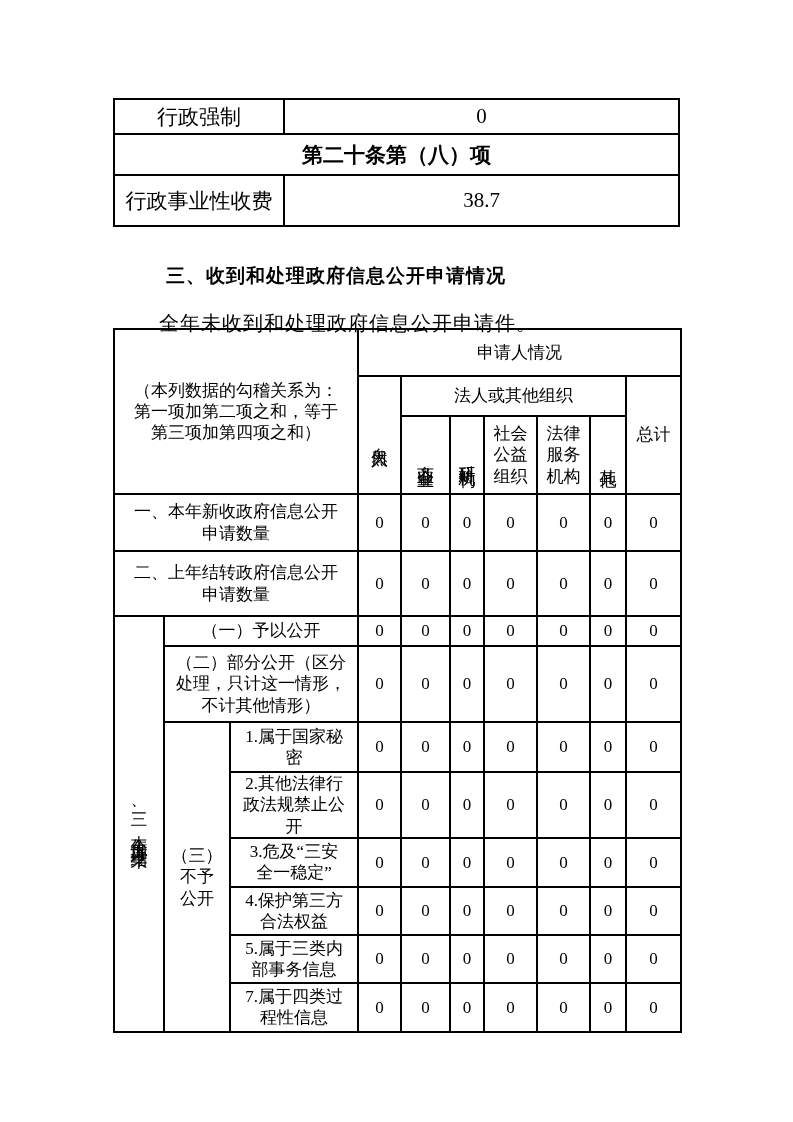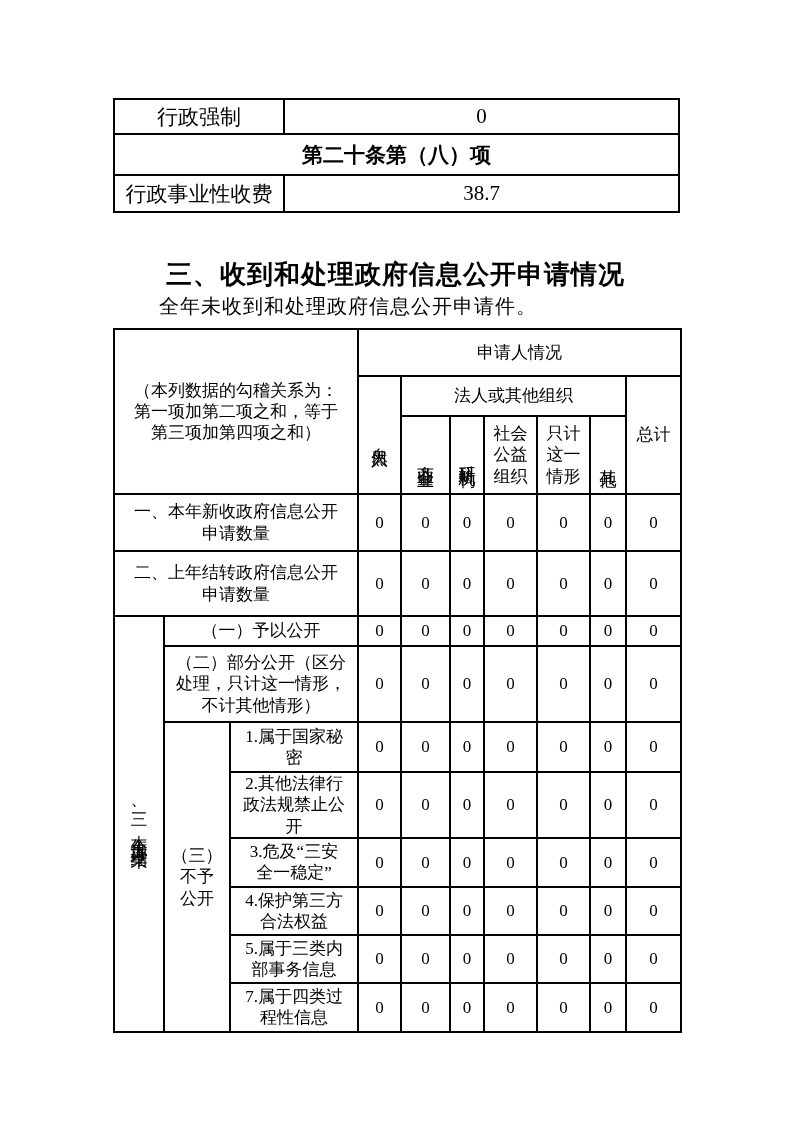--- a/index.html
+++ b/index.html
@@ -12,26 +12,26 @@
   table { border-collapse:collapse; table-layout:fixed; }
   td { border:2px solid #000; text-align:center; vertical-align:middle; padding:0 2px; overflow:hidden; }
 
   
   .fee-table { position:absolute; left:113px; top:98px; width:565px; }
   .fee-table td { font-size:21px; }
   .fee-table .bold { font-weight:bold; font-family:Liberation Mono, monospace; }
 
   
   .heading {
-    position:absolute; left:166px; top:257px; margin:0;
+    position:absolute; left:166px; top:263px; margin:0;
     font-family:"Liberation Sans","DejaVu Sans",sans-serif;
-    font-size:26px; font-weight:bold; letter-spacing:1px;
+    font-size:19px; font-weight:bold; letter-spacing:1px;
   }
   .intro {
-    position:absolute; left:159px; top:293px; margin:0;
+    position:absolute; left:159px; top:310px; margin:0;
     font-size:20px; letter-spacing:1px;
   }
 
   
   .app-table { position:absolute; left:113px; top:328px; width:567px; }
   .app-table td { font-size:17px; line-height:1.25; }
   .pre { white-space:pre-line; }
   .note { font-size:16.5px; white-space:pre-line; line-height:1.35; }
   .vert span {
     writing-mode:vertical-lr; text-orientation:upright;
@@ -55,21 +55,21 @@
         <col style="width:395px">
       </colgroup>
     <tbody>
         <tr style="height:35px">
       <td>行政强制</td>
       <td>0</td>
     </tr>
     <tr style="height:41px">
       <td colspan="2" class="bold">第二十条第（八）项</td>
     </tr>
-    <tr style="height:37px">
+    <tr style="height:51px">
       <td>行政事业性收费</td>
       <td>38.7</td>
     </tr>
   </tbody>
     </table>
 
   <h3 class="heading">三、收到和处理政府信息公开申请情况</h3>
   <p class="intro">全年未收到和处理政府信息公开申请件。</p>
 
   <table class="app-table">
@@ -95,21 +95,21 @@
     </tr>
     <tr style="height:40px">
       <td rowspan="2" class="vert"><span>自然人</span></td>
       <td colspan="5">法人或其他组织</td>
       <td rowspan="2">总计</td>
     </tr>
     <tr style="height:78px">
       <td class="vert"><span>商业企业</span></td>
       <td class="vert"><span>科研机构</span></td>
       <td class="w2"><span>社会公益组织</span></td>
-      <td class="w2"><span>只计这一情形</span></td>
+      <td class="w2"><span>法律服务机构</span></td>
       <td class="vert"><span>其他</span></td>
     </tr>
 
     <tr style="height:57px">
       <td colspan="3" class="pre">一、本年新收政府信息公开
 申请数量</td>
       <td class="num">0</td>
       <td class="num">0</td>
       <td class="num">0</td>
       <td class="num">0</td>

